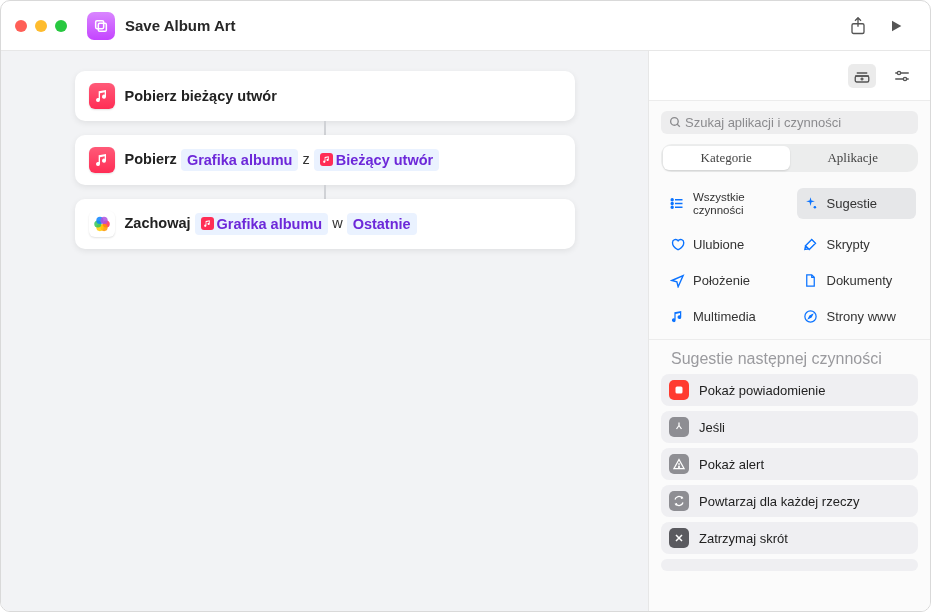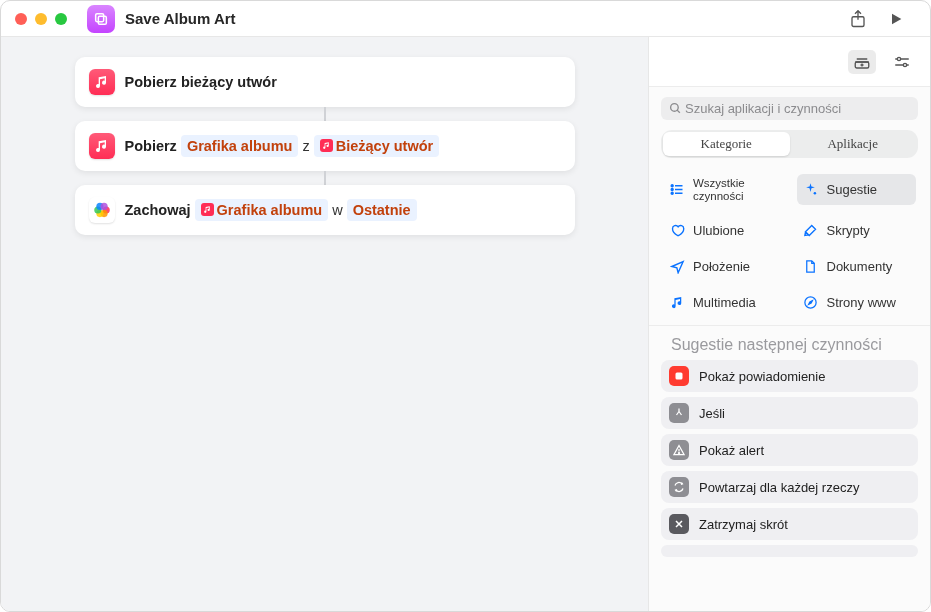--- a/index.html
+++ b/index.html
@@ -10,21 +10,21 @@
     height: 612px;
     border: 1px solid #d9d9d9;
     border-radius: 10px;
     overflow: hidden;
     display: flex;
     flex-direction: column;
   }
 
   
   .titlebar {
-    height: 36px;
+    height: 50px;
     display: flex;
     align-items: center;
     padding: 0 14px;
     border-bottom: 1px solid #e7e7e7;
     gap: 10px;
   }
   .traffic-lights { display: flex; gap: 8px; margin-right: 10px; }
   .tl { width: 12px; height: 12px; border-radius: 50%; }
   .tl.red { background: #ff5f57; }
   .tl.yellow { background: #febc2e; }
@@ -65,24 +65,24 @@
     width: 2px; height: 14px; background: #d0d2d6;
   }
   .card-icon {
     width: 26px; height: 26px; border-radius: 6px;
     display: flex; align-items: center; justify-content: center;
     flex-shrink: 0;
     box-shadow: 0 1px 2px rgba(0,0,0,0.12);
   }
   .card-icon.music { background: linear-gradient(180deg,#ff5a78,#ff2d55); color:#fff; }
   .card-icon.photos { background: #fff; }
-  .card-text { display:flex; flex-wrap: wrap; gap: 4px; align-items:center; }
+  .card-text { display:flex; flex-wrap: wrap; gap: 4px; }
   .token {
     display:inline-flex; align-items:center; gap:3px;
-    color: #c2410c; font-weight: 600;
+    color: #6d28d9; font-weight: 600;
     background: #eaf2ff; border-radius: 4px; padding: 1px 6px;
   }
   .token .ticon {
     width: 13px; height: 13px; border-radius: 3px;
     background: #ff2d55; display:flex; align-items:center; justify-content:center;
     color:#fff;
   }
   .plain { color:#222; font-weight:700; }
   .lightw { font-weight:500; color:#333; }
 

